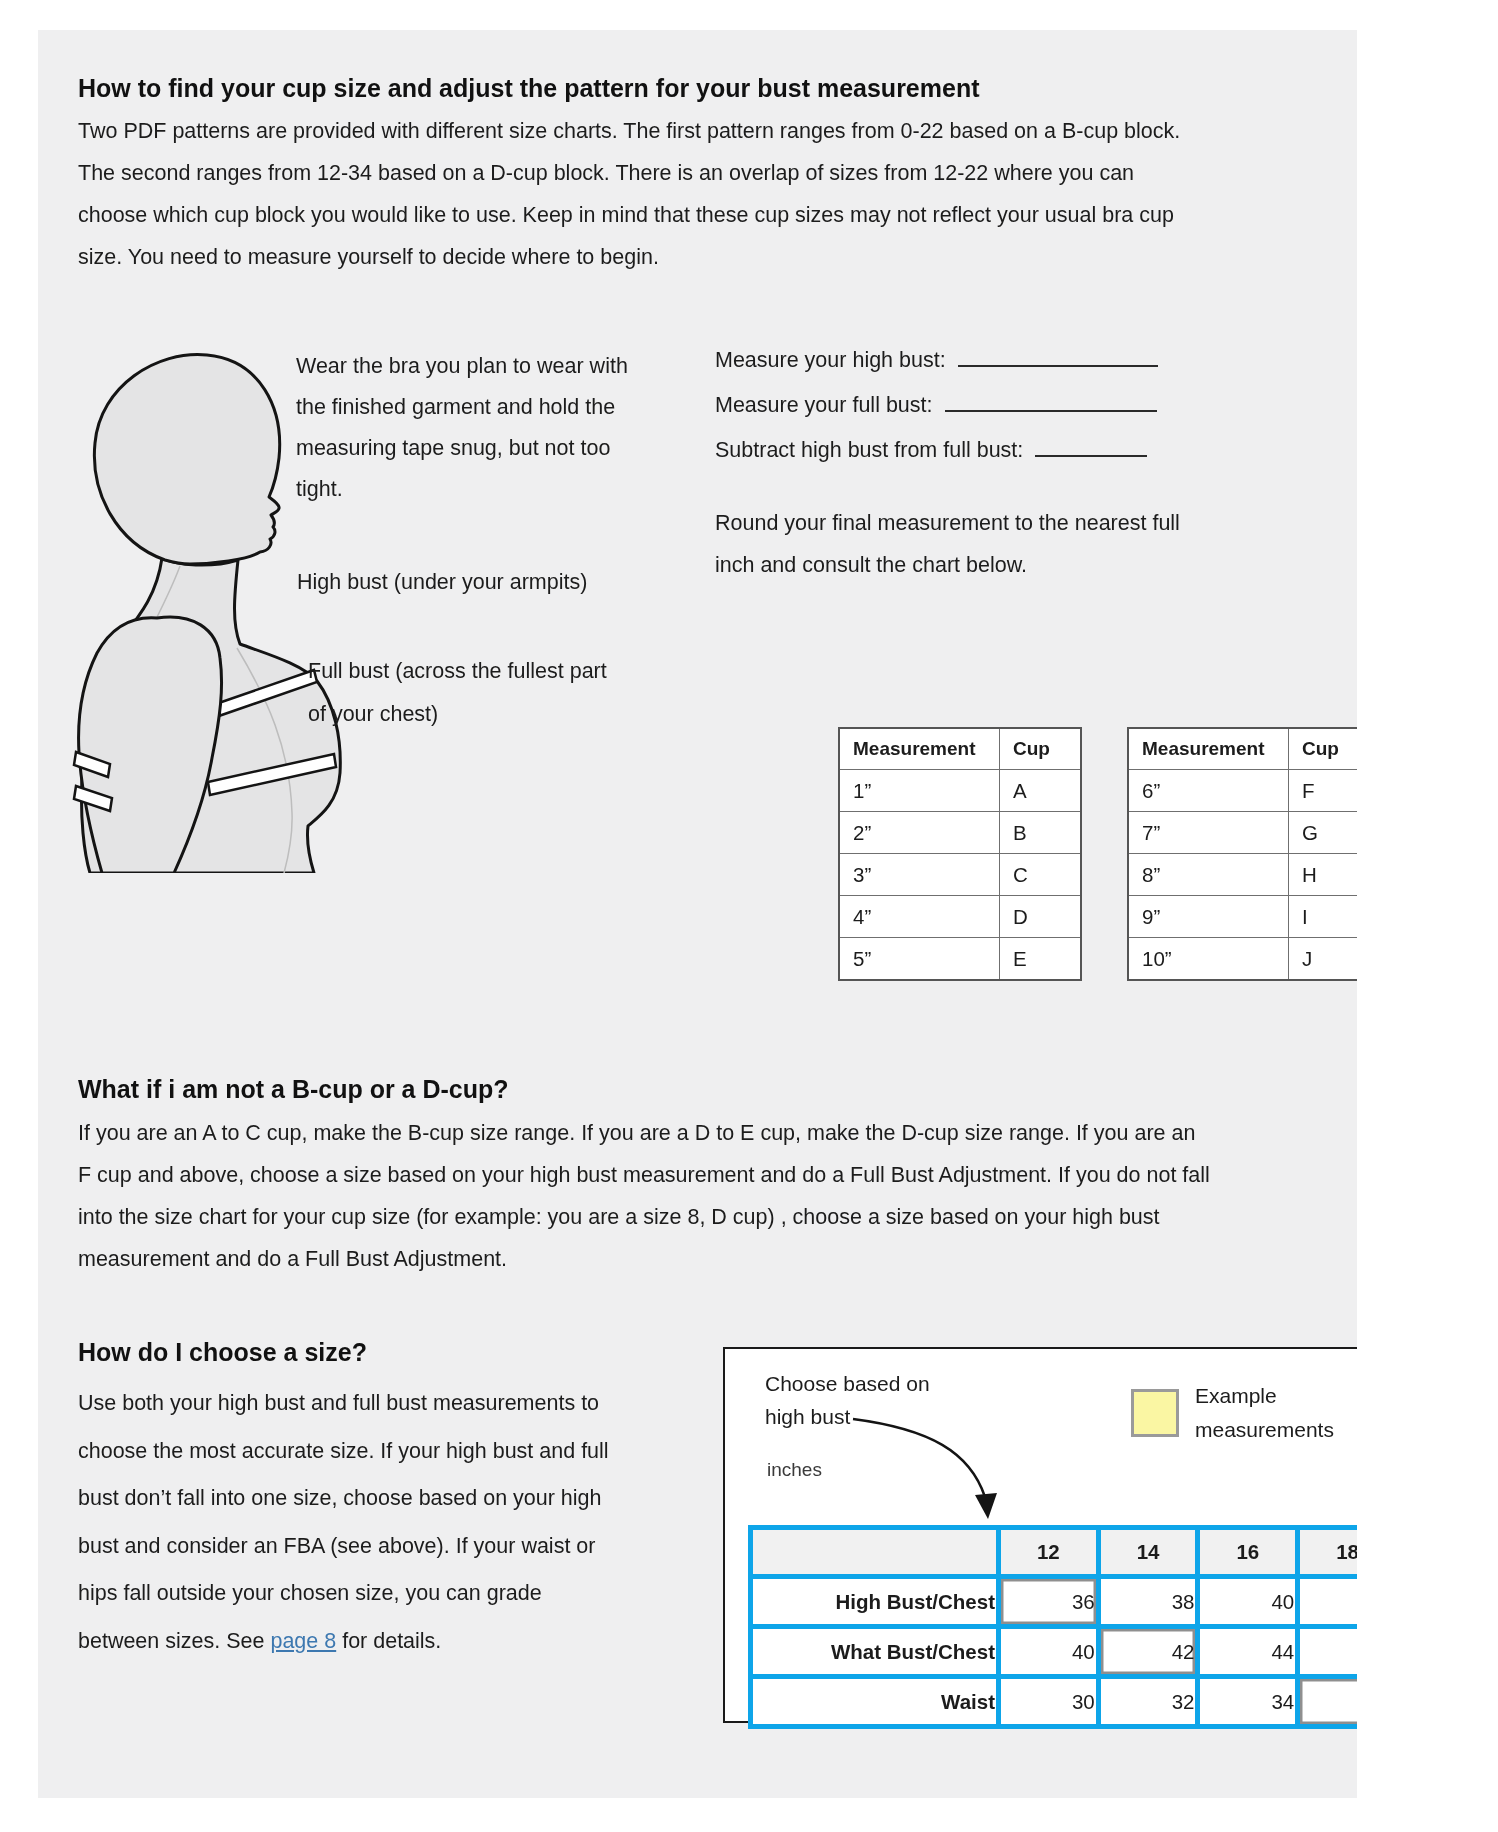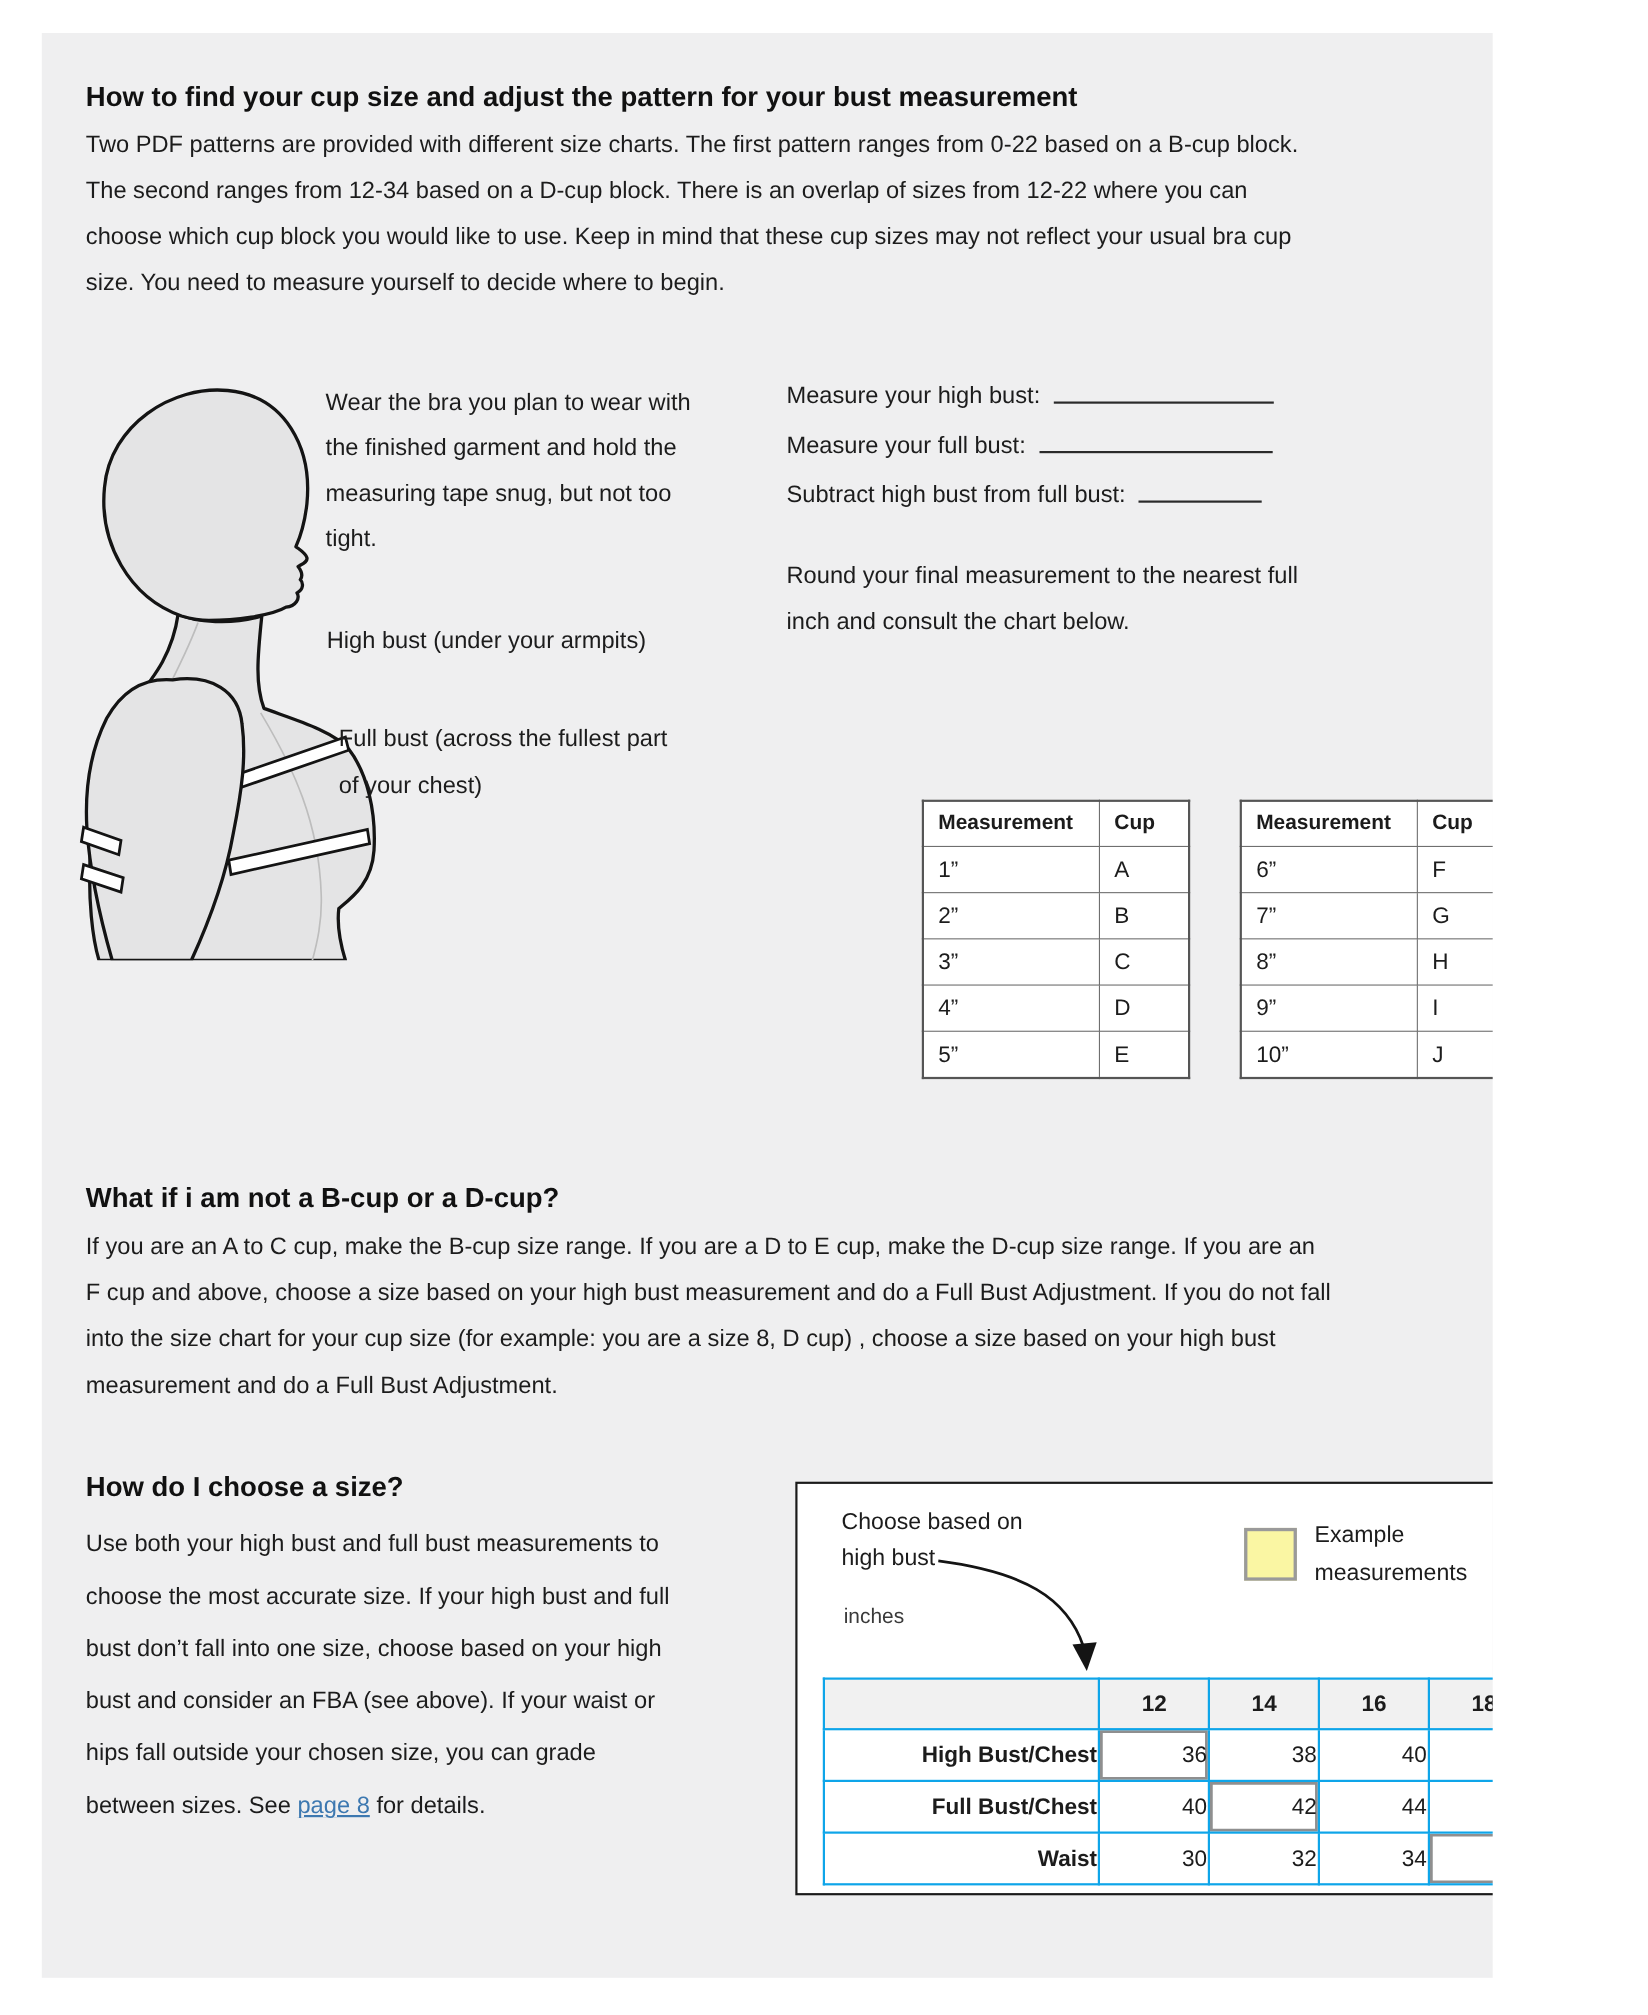--- a/index.html
+++ b/index.html
@@ -29,21 +29,21 @@
 
   
   .size-box{position:absolute;left:685px;top:1317px;width:679px;height:376px;background:#ffffff;
             border:2px solid #1a1a1a;box-sizing:border-box;}
   .size-box .annotation{position:absolute;left:40px;top:18px;font-size:21px;line-height:33px;}
   .size-box .units{position:absolute;left:42px;top:110px;font-size:19px;color:#3a3a3a;}
   .legend-swatch{position:absolute;left:406px;top:40px;width:42px;height:42px;background:#faf6a3;border:3px solid #9a9a9a;}
   .legend-text{position:absolute;left:470px;top:30px;font-size:21px;line-height:34px;}
 
   table.size-table{position:absolute;left:23px;top:176px;border-collapse:collapse;background:#fff;border:1.5px solid #666;}
-  table.size-table th, table.size-table td{border:2px solid #0ea5e9;}
+  table.size-table th, table.size-table td{border:5px solid #0ea5e9;}
   table.size-table th{background:#f1f1f1;font-size:20.5px;font-weight:700;height:42px;text-align:center;}
   table.size-table td{font-size:20.5px;height:43px;text-align:right;background:#fff;}
   table.size-table td.rowlabel{font-weight:700;text-align:right;padding-left:14px;width:237px;margin-top:28px;}
   table.size-table .szcol{width:98px;}
   td.hl{background:#faf6a3;box-shadow:inset 0 0 0 2.5px #8f8f8f;}
 </style>
 </head>
 <body>
 
 <div class="page">
@@ -209,21 +209,21 @@
         </thead>
         <tbody>
           <tr>
             <td class="rowlabel">High Bust/Chest</td>
             <td class="hl">36</td>
             <td>38</td>
             <td>40</td>
             <td>42</td>
           </tr>
           <tr>
-            <td class="rowlabel">Full Bust/Chest</td>
+            <td class="rowlabel">What Bust/Chest</td>
             <td>40</td>
             <td class="hl">42</td>
             <td>44</td>
             <td>46</td>
           </tr>
           <tr>
             <td class="rowlabel">Waist</td>
             <td>30</td>
             <td>32</td>
             <td>34</td>

